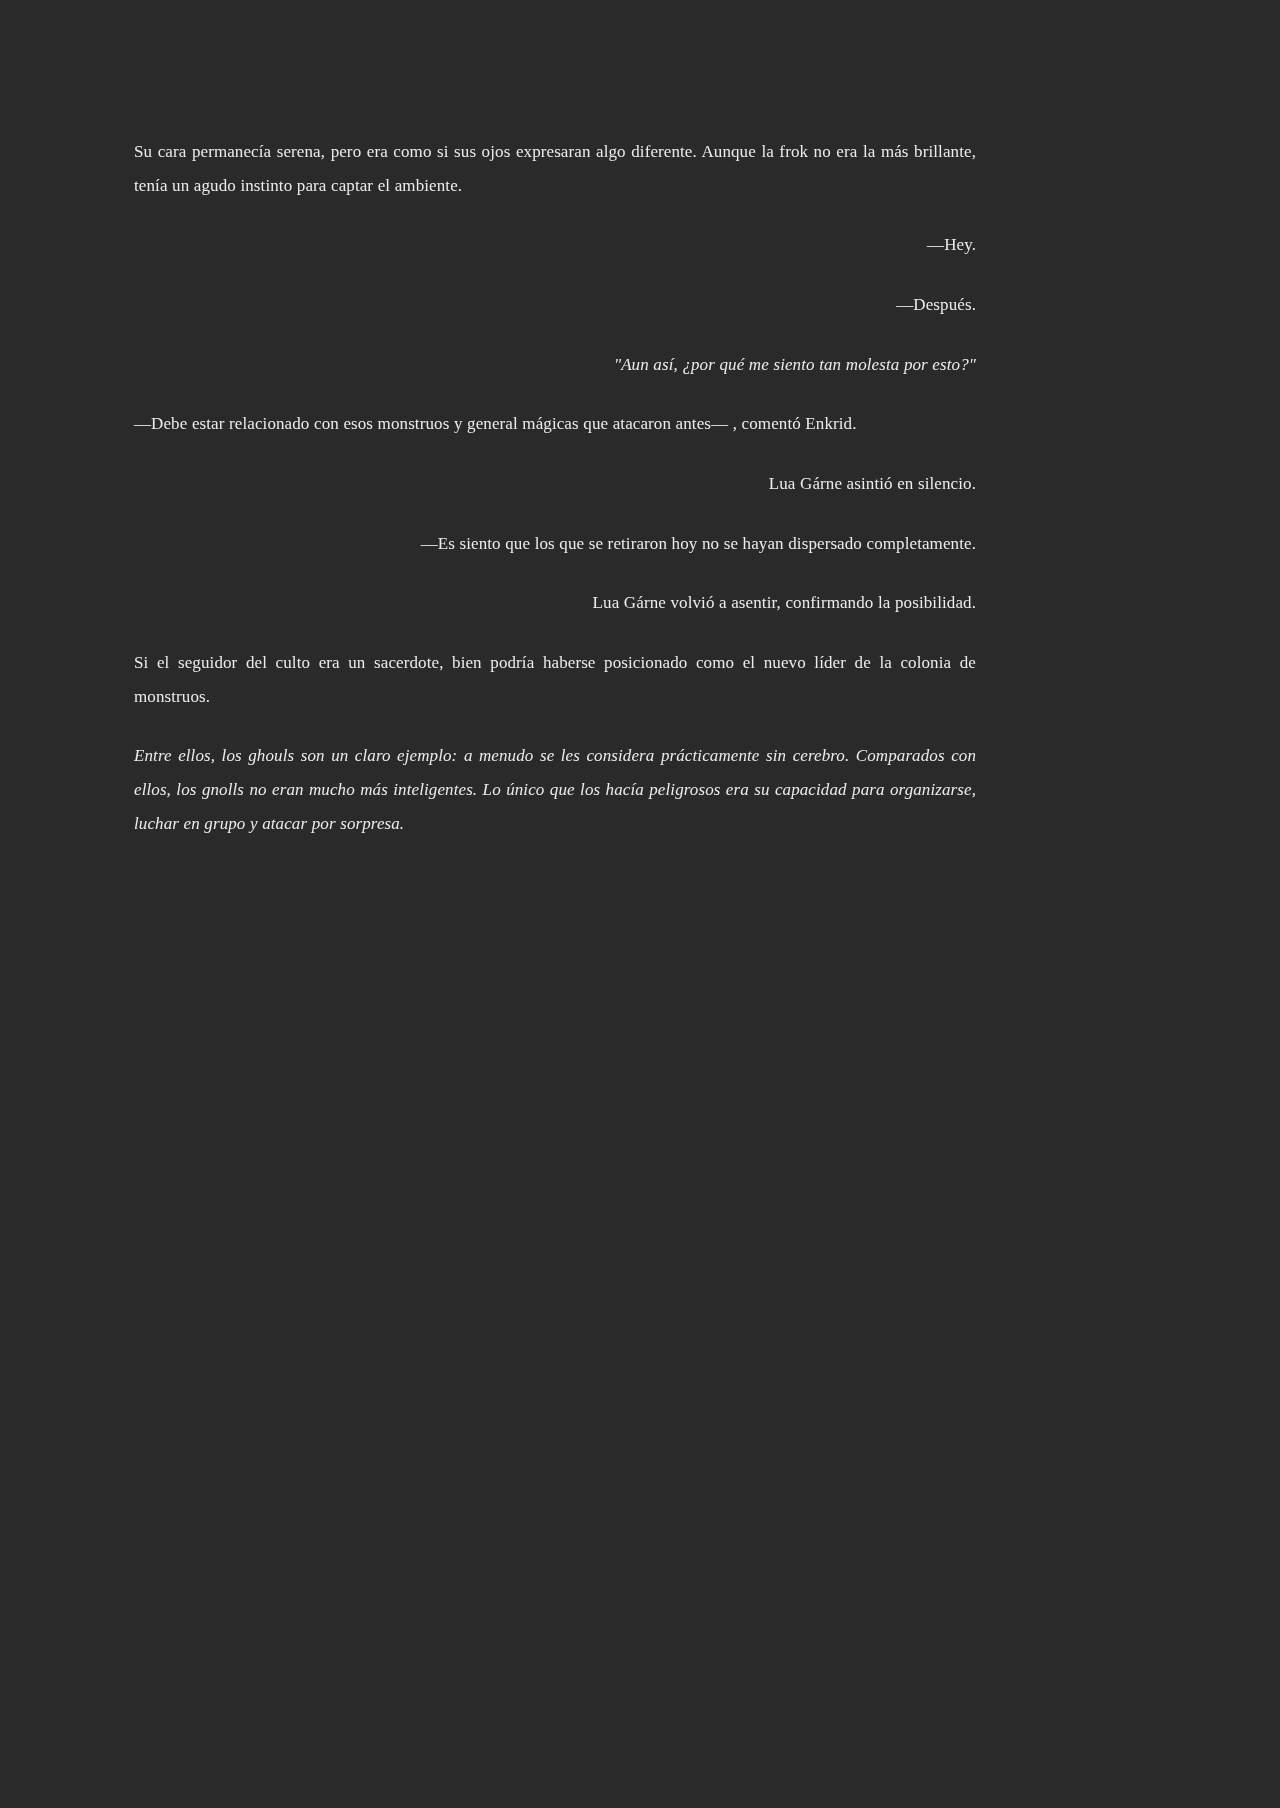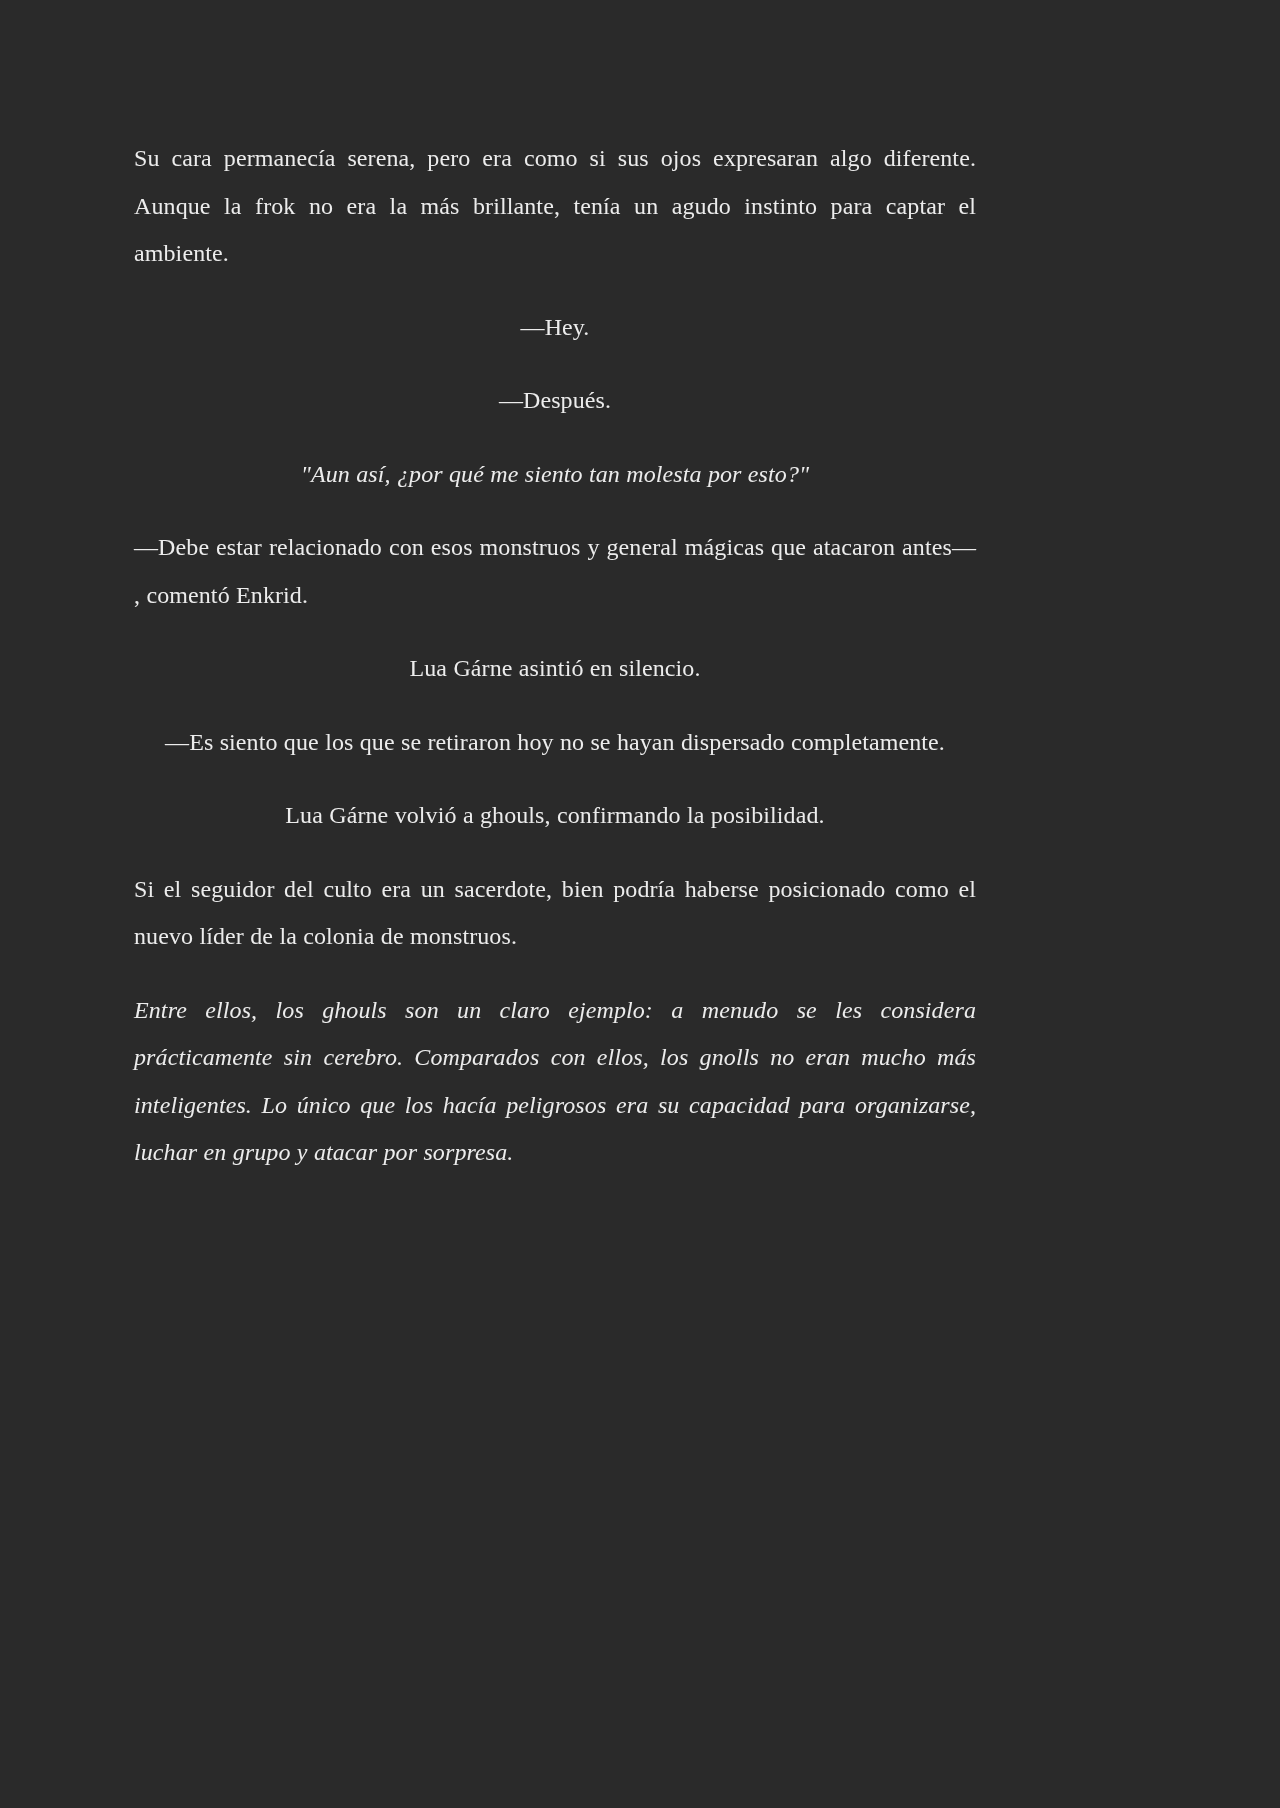--- a/index.html
+++ b/index.html
@@ -20,37 +20,37 @@
     box-sizing: border-box;
     padding: 135px 0 0 0;
     background: #2a2a2a;
   }
   .content {
     width: 842px;
     margin: 0 0 0 134px;
   }
   p.para {
     margin: 0 0 26px 0;
-    font-size: 24px;
+    font-size: 17px;
     line-height: 1.98;
     text-align: justify;
     text-justify: inter-word;
     letter-spacing: 0.1px;
     color: #ececec;
     word-spacing: 0.2px;
   }
   p.para:last-child {
     margin-bottom: 0;
     font-style: italic;
   }
   p.para.italic {
     font-style: italic;
   }
   p.para.short {
-    text-align: center;
+    text-align: right;
   }
 </style>
 </head>
 <body>
 
 <div class="page">
   <div class="content">
 
     <p class="para">Su cara permanecía serena, pero era como si sus ojos expresaran algo diferente. Aunque la frok no era la más brillante, tenía un agudo instinto para captar el ambiente.</p>
 
@@ -62,21 +62,21 @@
 
 
     <p class="para italic short">"Aun así, ¿por qué me siento tan molesta por esto?"</p>
 
     <p class="para">—Debe estar relacionado con esos monstruos y general mágicas que atacaron antes— , comentó Enkrid.</p>
 
     <p class="para short">Lua Gárne asintió en silencio.</p>
 
     <p class="para short">—Es siento que los que se retiraron hoy no se hayan dispersado completamente.</p>
 
-    <p class="para short">Lua Gárne volvió a ghouls, confirmando la posibilidad.</p>
+    <p class="para short">Lua Gárne volvió a asentir, confirmando la posibilidad.</p>
 
     <p class="para">Si el seguidor del culto era un sacerdote, bien podría haberse posicionado como el nuevo líder de la colonia de monstruos.</p>
 
 
     <p class="para">Entre ellos, los ghouls son un claro ejemplo: a menudo se les considera prácticamente sin cerebro. Comparados con ellos, los gnolls no eran mucho más inteligentes. Lo único que los hacía peligrosos era su capacidad para organizarse, luchar en grupo y atacar por sorpresa.</p>
 
   </div>
 </div>
 
 </body></html>

